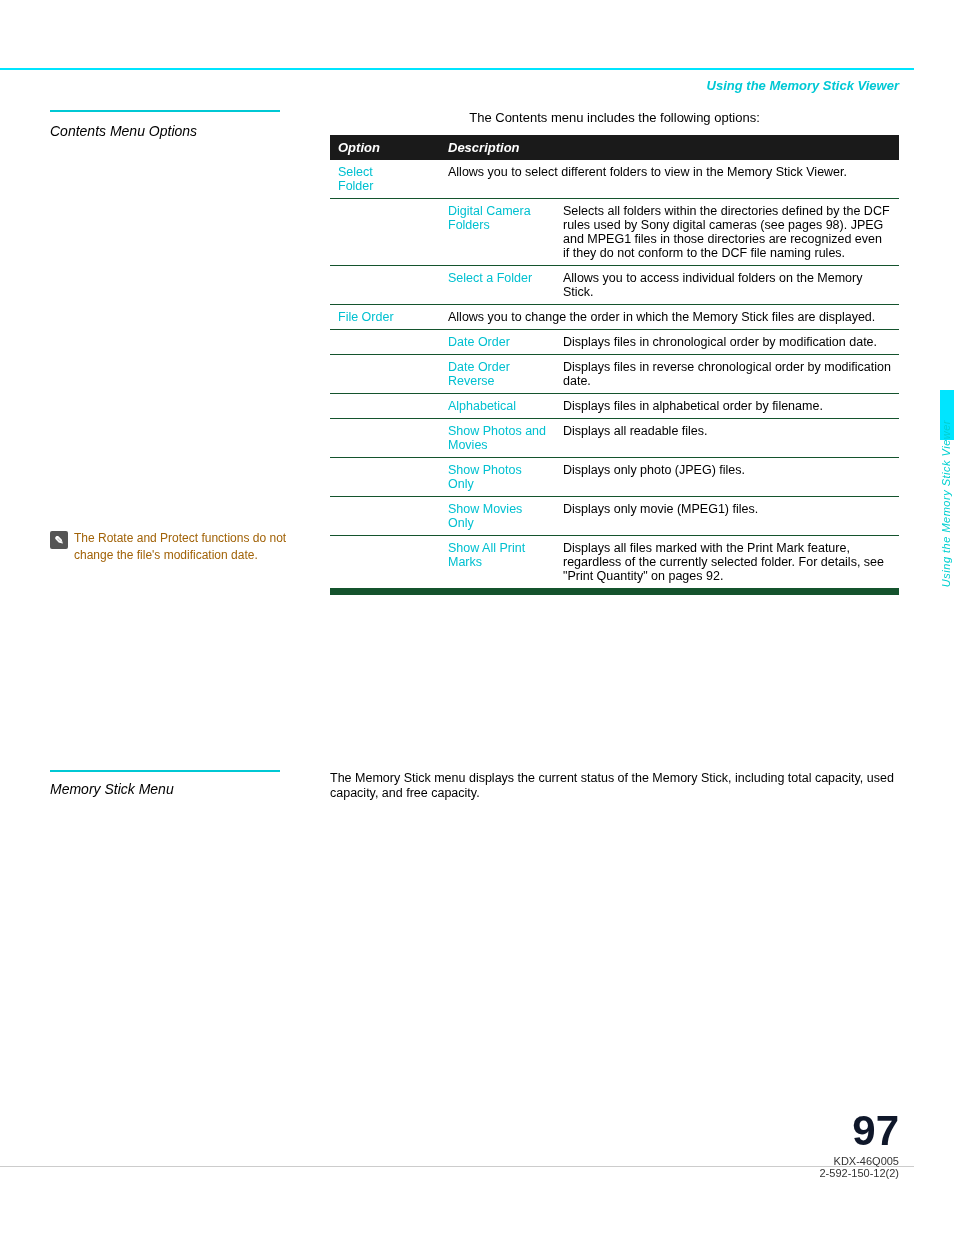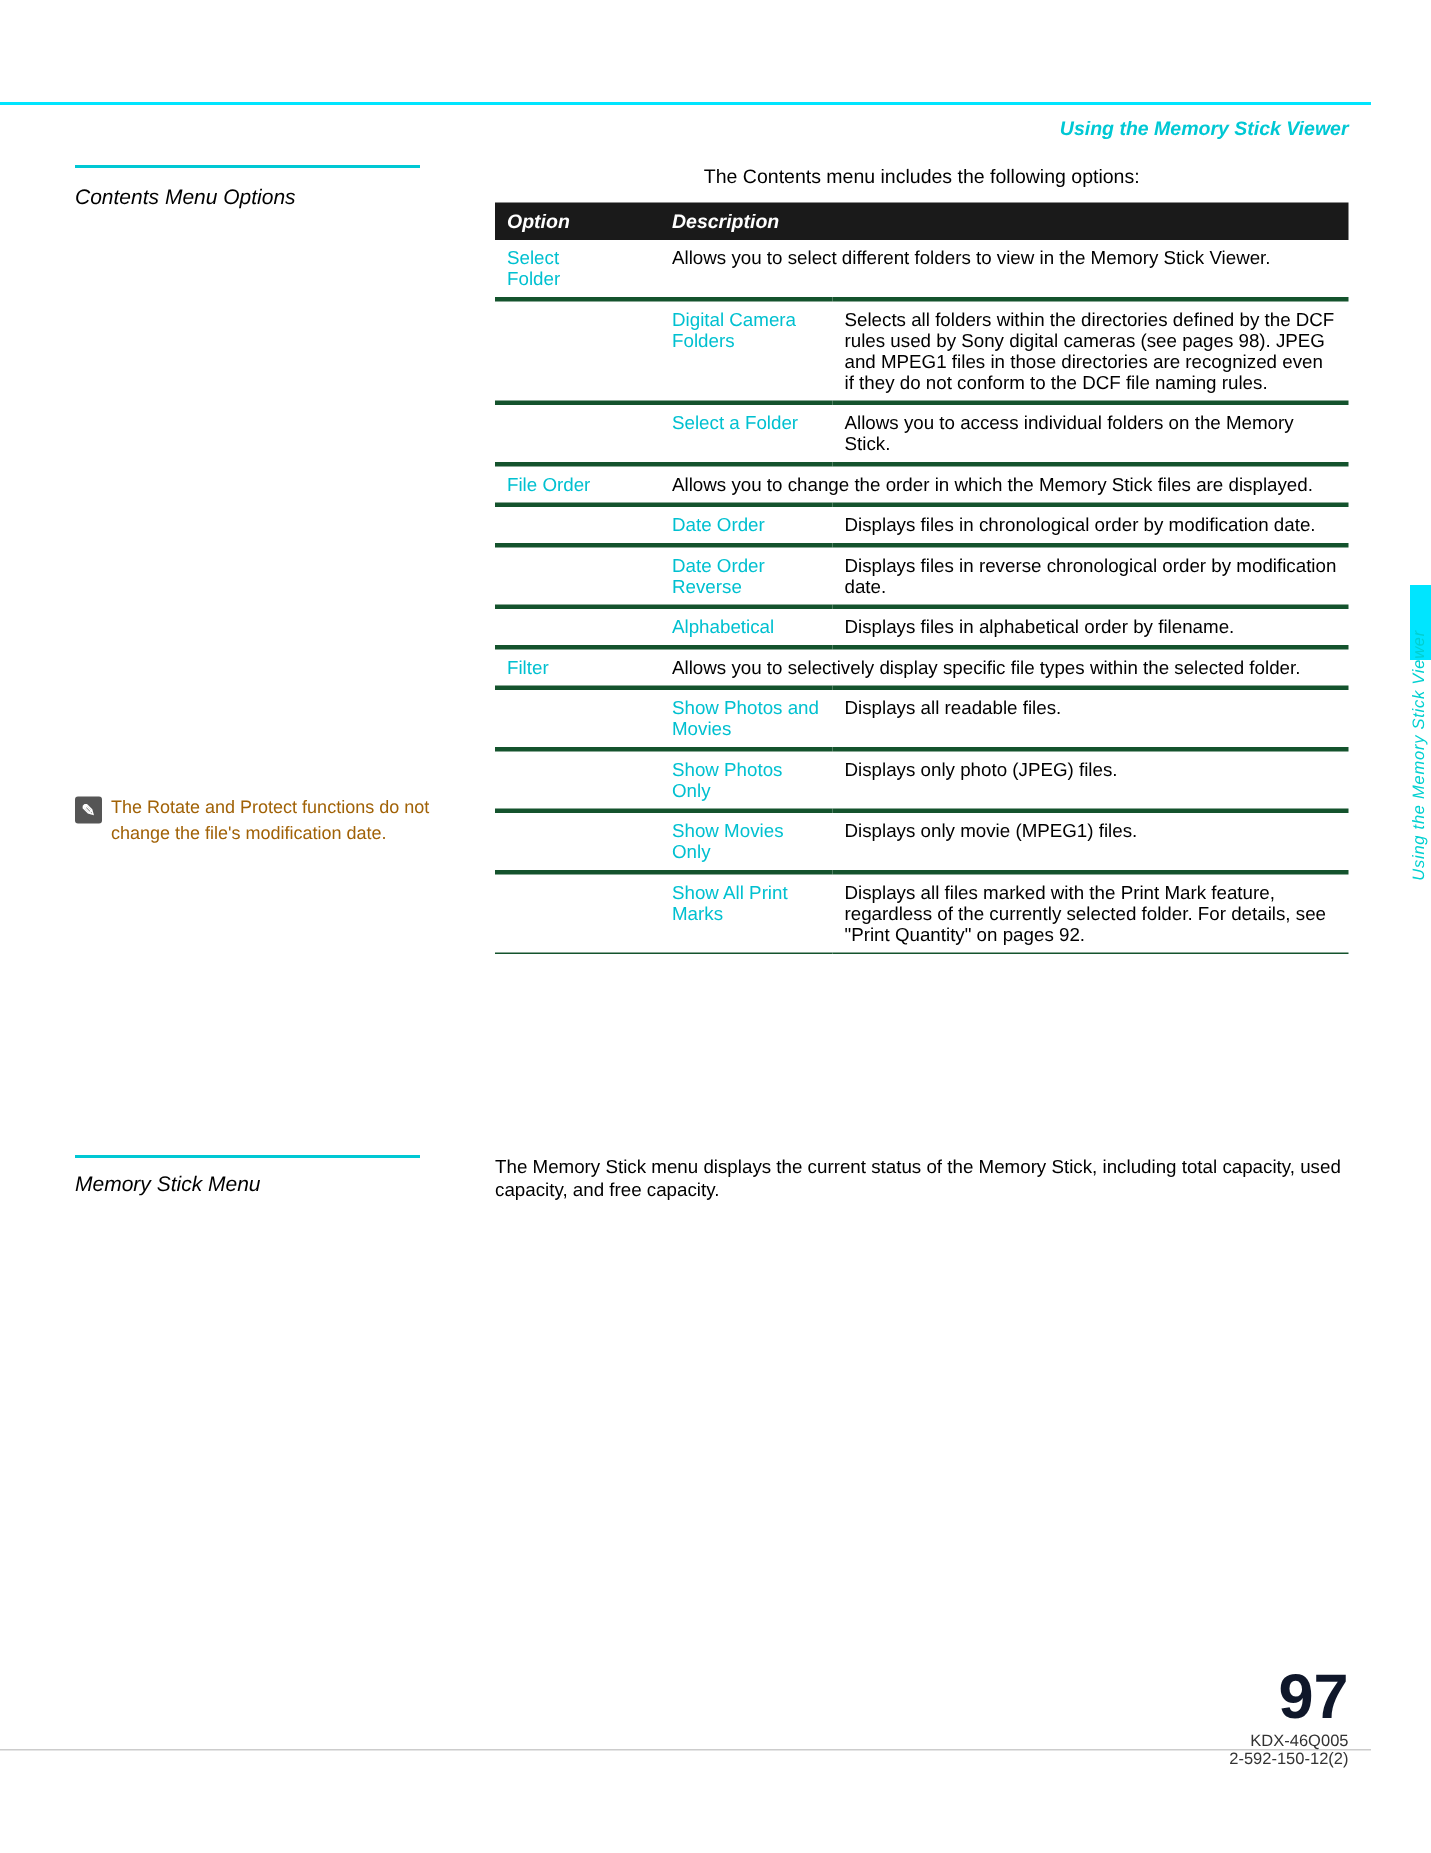--- a/index.html
+++ b/index.html
@@ -136,25 +136,25 @@
       padding: 5px 8px;
       text-align: left;
       font-style: italic;
       font-weight: bold;
       font-size: 13px;
     }
 
     .options-table td {
       padding: 5px 8px;
       vertical-align: top;
-      border-bottom: 3px solid #14532d;
+      border-bottom: 1px solid #14532d;
     }
 
     .options-table tr:last-child td {
-      border-bottom: 1px solid #14532d;
+      border-bottom: 7px solid #14532d;
       margin-left: 25px;
     }
 
     .option-name {
       color: #00c0d0;
       font-size: 12.5px;
       white-space: nowrap;
       width: 110px;
       min-width: 90px;
     }
@@ -334,24 +334,20 @@
           <td class="sub-option">Date Order<br>Reverse</td>
           <td class="option-desc">Displays files in reverse chronological order by modification date.</td>
         </tr>
 
         <tr>
           <td></td>
           <td class="sub-option">Alphabetical</td>
           <td class="option-desc">Displays files in alphabetical order by filename.</td>
         </tr>
 
-        <tr>
-          <td class="option-name">Filter</td>
-          <td class="option-desc" colspan="2">Allows you to selectively display specific file types within the selected folder.</td>
-        </tr>
 
         <tr>
           <td></td>
           <td class="sub-option">Show Photos and<br>Movies</td>
           <td class="option-desc">Displays all readable files.</td>
         </tr>
 
         <tr>
           <td></td>
           <td class="sub-option">Show Photos<br>Only</td>

